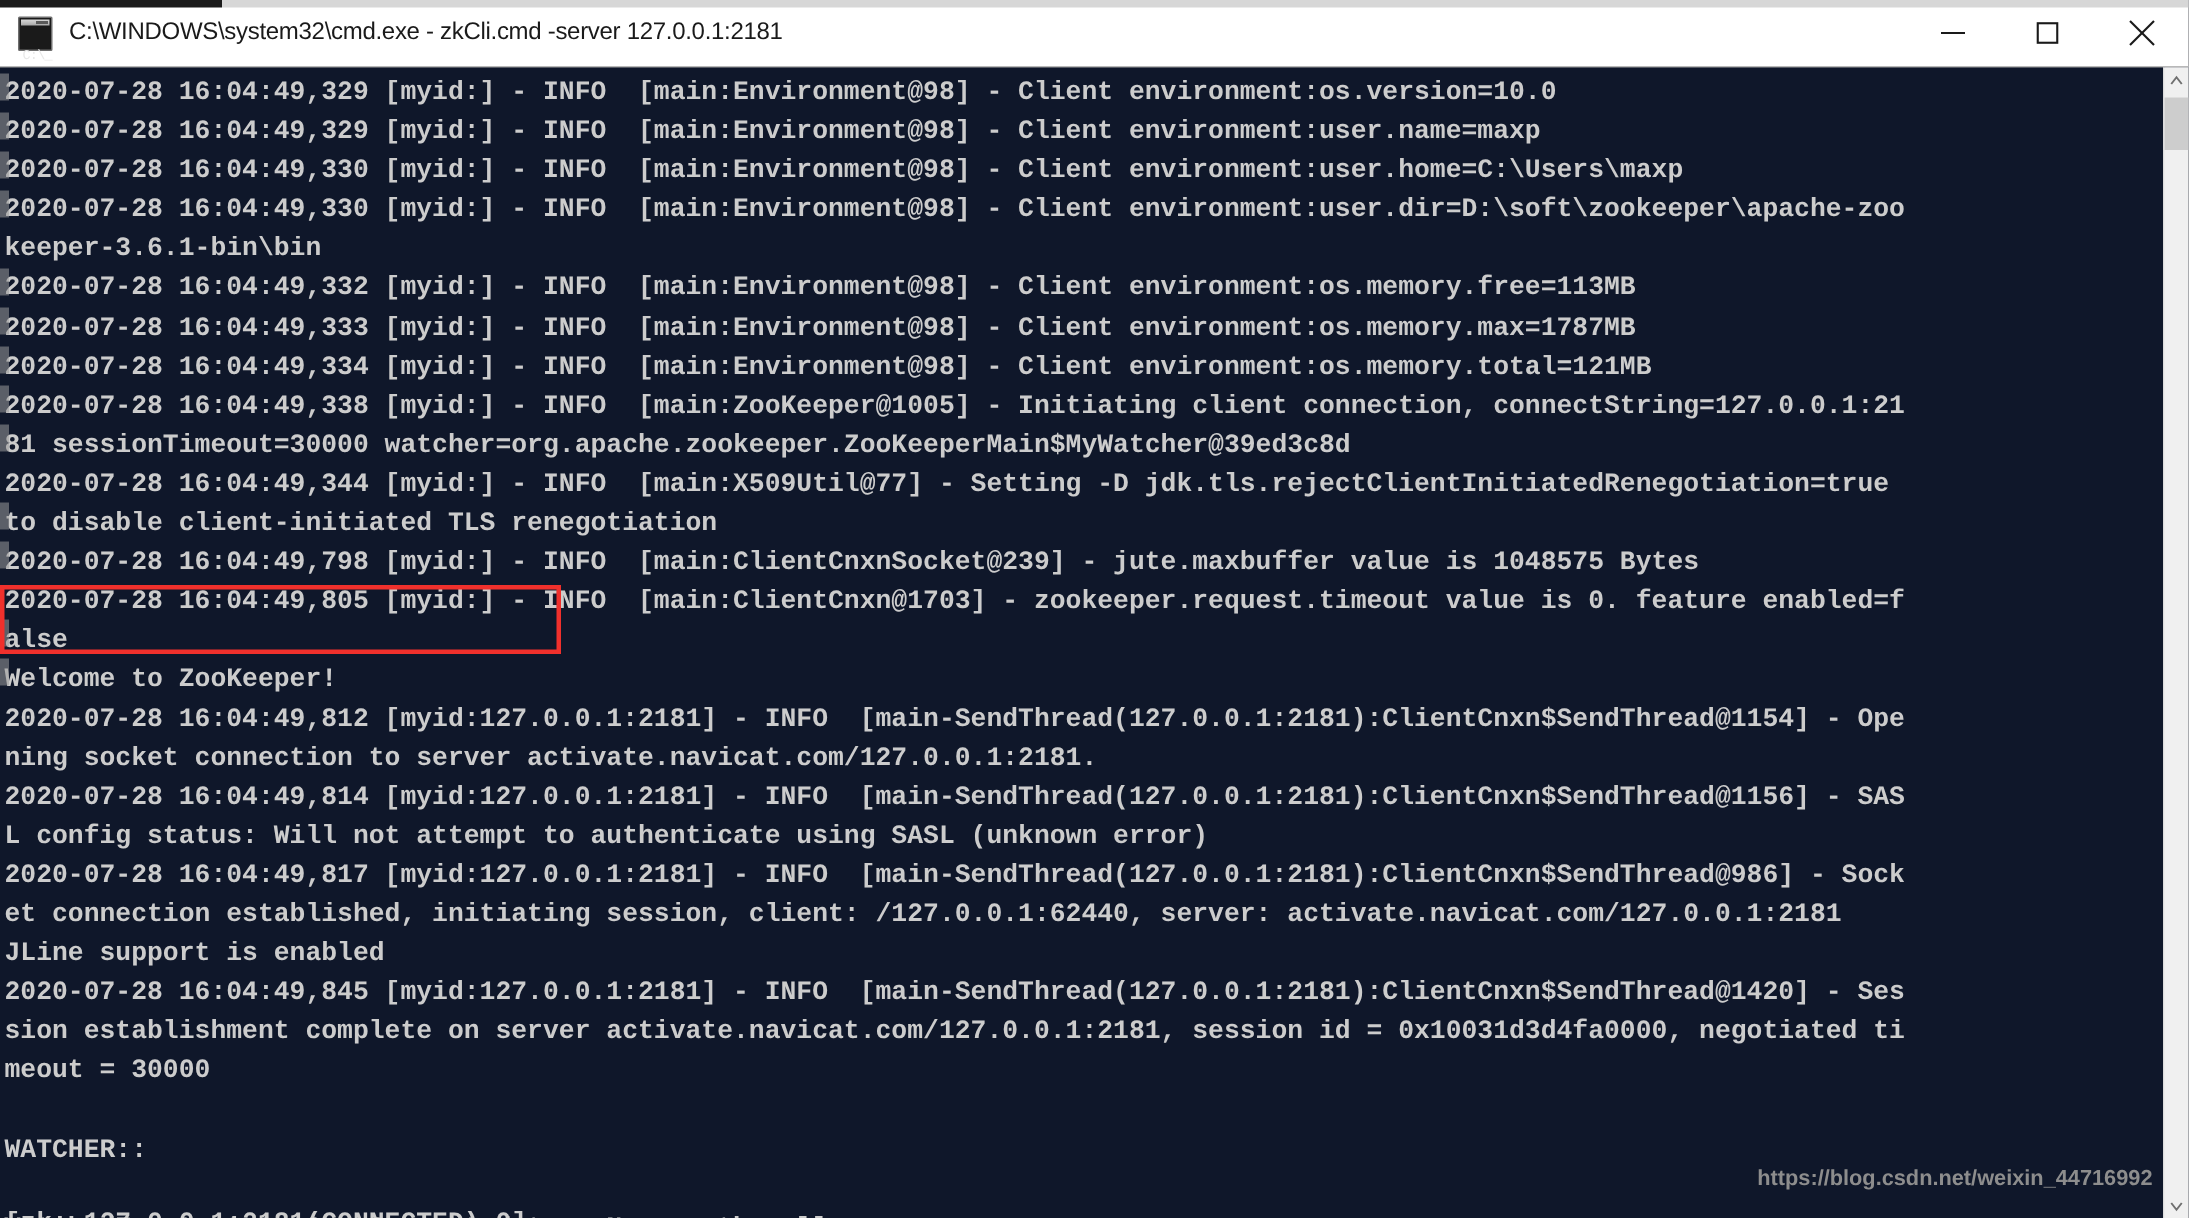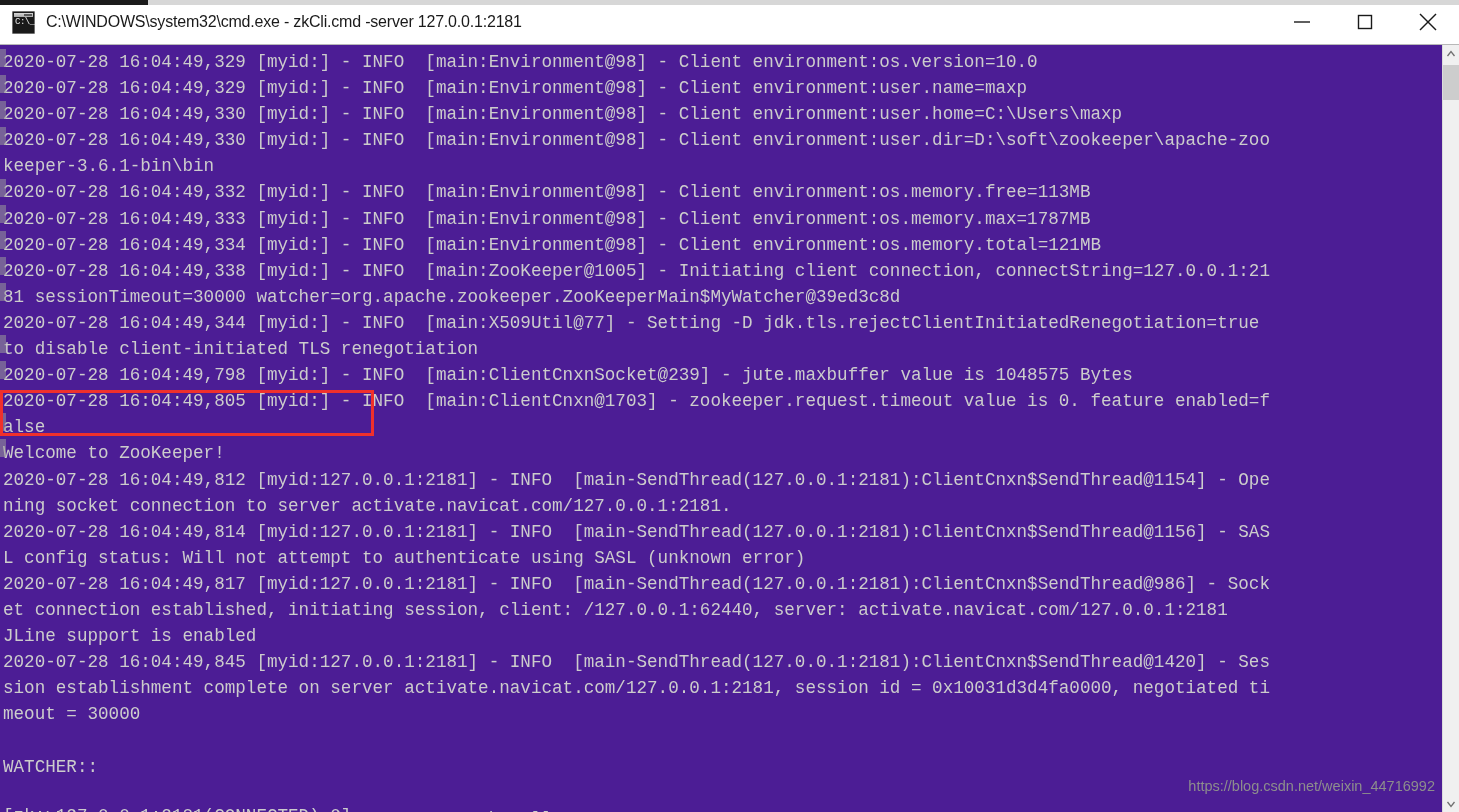--- a/index.html
+++ b/index.html
@@ -74,21 +74,21 @@
   #title-icon .bar::after {
     content: "";
     position: absolute;
     right: 1px; top: 1px;
     width: 8px; height: 2px;
     background: #5a5a5a;
   }
   #title-icon .glyph {
     position: absolute;
     left: 2px;
-    top: 5px;
+    top: 20px;
     font-family: Liberation Mono, monospace;
     font-size: 9px;
     line-height: 10px;
     color: #e8e8e8;
     letter-spacing: -0.5px;
     white-space: nowrap;
     text-align: center;
   }
 
   #title-text {
@@ -116,22 +116,23 @@
   }
   .win-btn svg { display: block; }
 
   
   #console {
     position: absolute;
     left: 0;
     top: 45px;
     width: 1459px;
     height: 767px;
-    background: #4c1d95;
+    background: #0f172a;
     overflow: hidden;
+    font-weight: bold;
   }
 
   
   #left-artifacts {
     position: absolute;
     left: 0; top: 0;
     width: 6px;
     height: 767px;
     overflow: hidden;
     z-index: 3;

